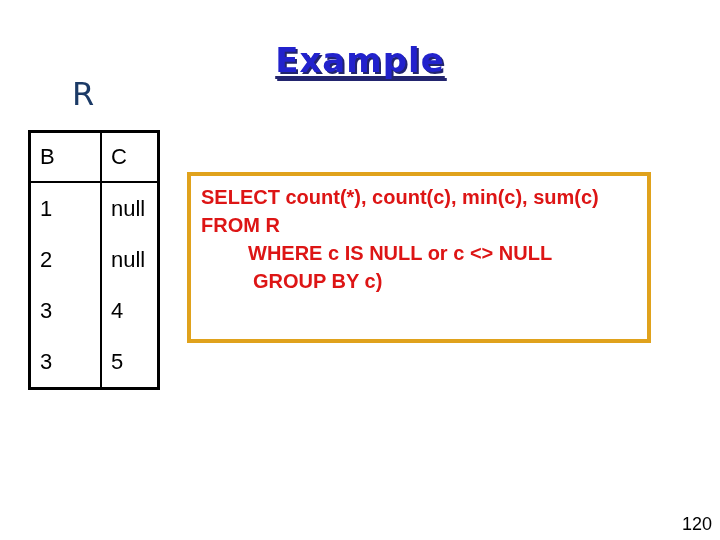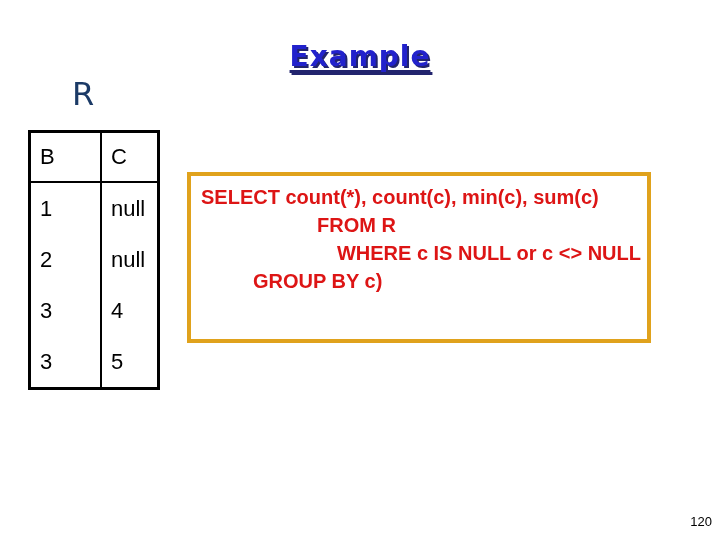--- a/index.html
+++ b/index.html
@@ -18,21 +18,21 @@
 
   
   .title {
     position: absolute;
     top: 40px;
     left: 0;
     width: 100%;
     margin: 0;
     text-align: center;
     font-family: "DejaVu Sans", sans-serif;
-    font-size: 28px;
+    font-size: 34px;
     font-weight: bold;
     color: #2222cc;
     text-shadow: 2px 2px 0 #22246e;
     text-decoration: underline;
     text-decoration-color: #22246e;
     text-decoration-thickness: 3px;
     text-underline-offset: 4px;
     text-decoration-skip-ink: none;
     letter-spacing: 1px;
   }
@@ -88,29 +88,29 @@
     padding: 7px 6px 0 10px;
   }
   .sql-line {
     font-size: 20px;
     font-weight: bold;
     line-height: 28px;
     color: #dd1515;
     white-space: pre;
   }
   .sql-line.indent-1 { margin-left: 52px; }
-  .sql-line.indent-2 { margin-left: 88px; text-align: right; }
-  .sql-line.indent-3 { margin-left: 116px; }
+  .sql-line.indent-2 { margin-left: 47px; }
+  .sql-line.indent-3 { }
 
   
   .page-number {
     position: absolute;
     right: 8px;
     top: 514px;
-    font-size: 13px;
+    font-size: 18px;
     color: #000000;
     line-height: 1.2;
   }
 </style>
 </head>
 <body>
 
 <div class="slide">
 
   <h1 class="title">Example</h1>

